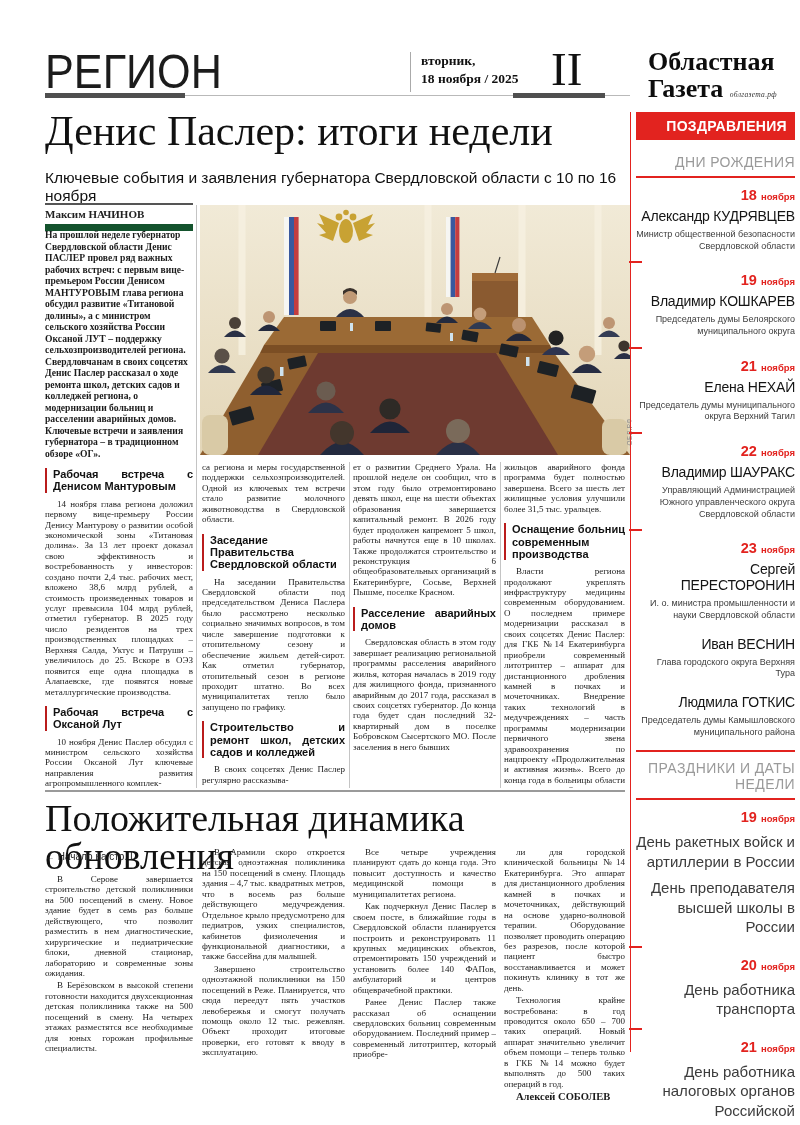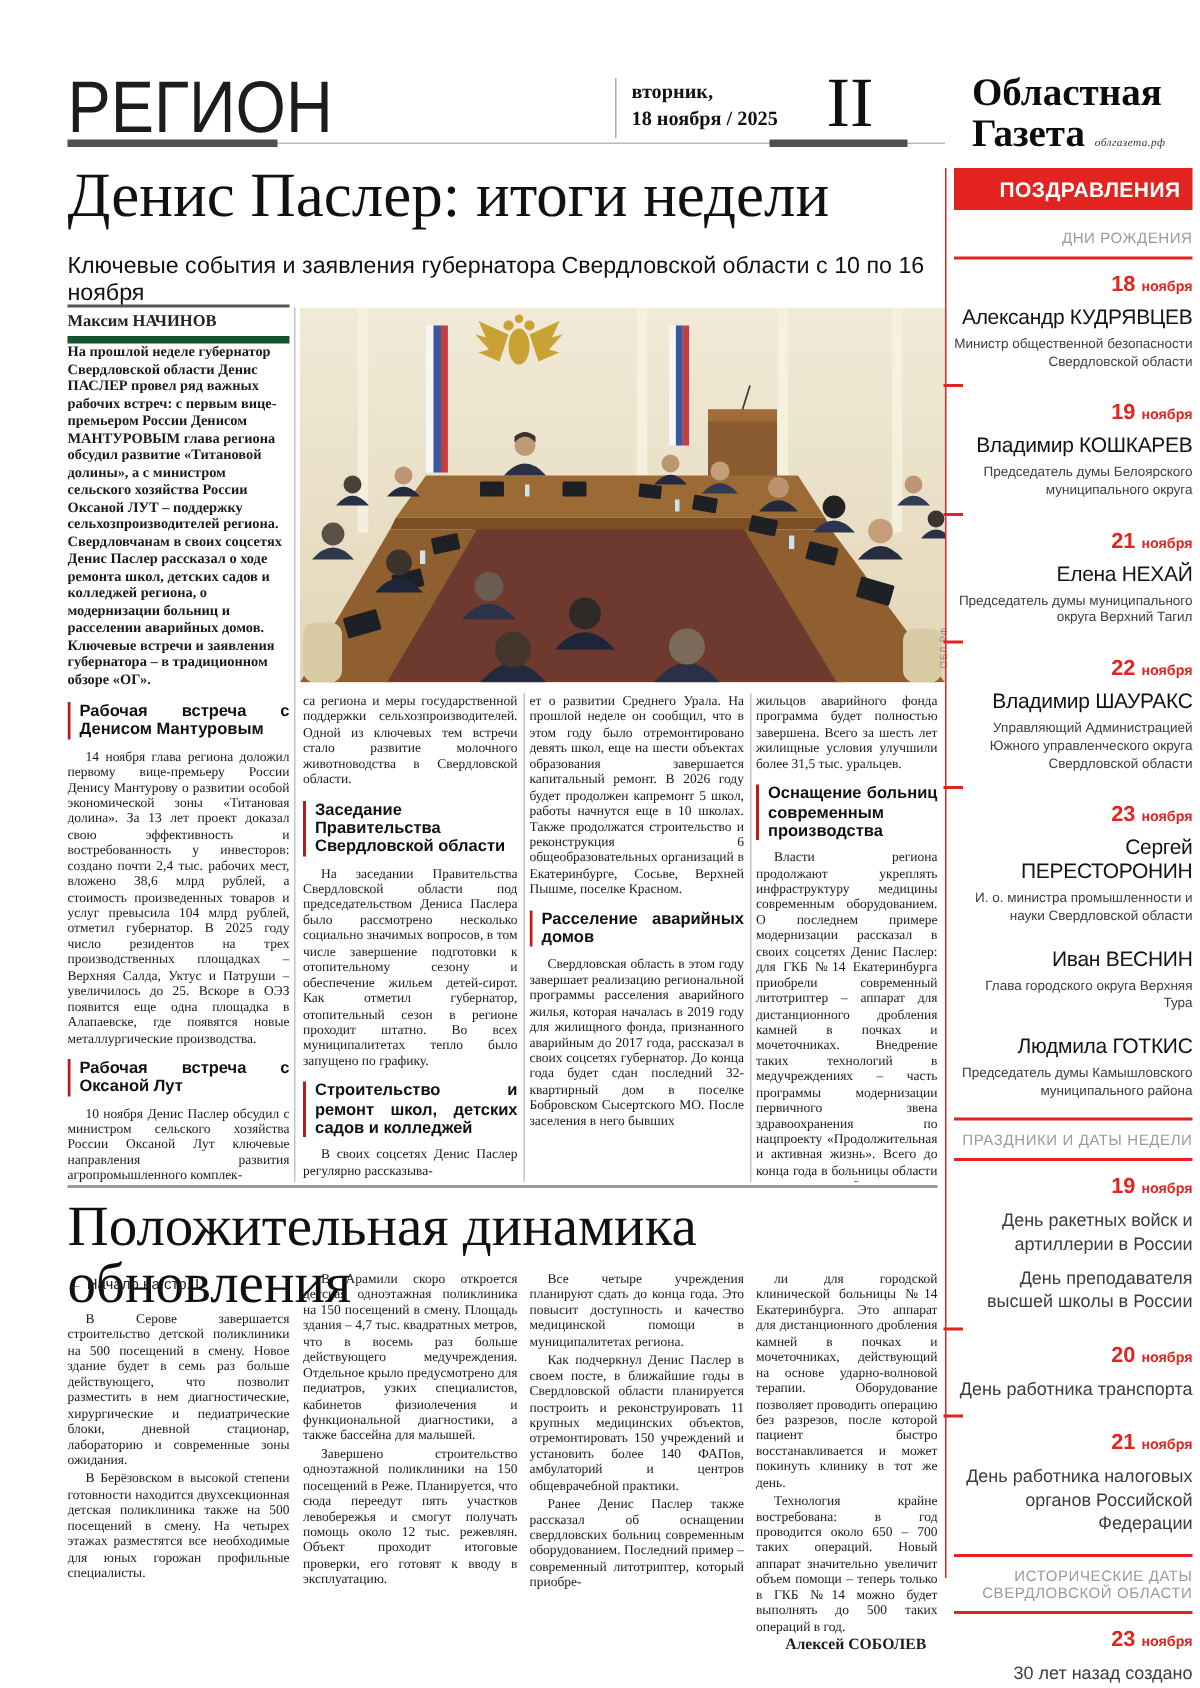--- a/index.html
+++ b/index.html
@@ -18,21 +18,21 @@
     font-size:13.5px;line-height:1.3;color:#111;}
   .page-number{left:551px;top:42px;font-family:"Liberation Serif",serif;font-size:47px;color:#111;}
   .logo{left:648px;top:48px;width:147px;text-align:left;font-family:"Liberation Serif",serif;
     font-weight:bold;font-size:26px;line-height:1.05;color:#0d0d0d;}
   .logo-site{font-size:7.5px;font-weight:normal;font-style:italic;color:#333;letter-spacing:.3px;}
 
   
   .headline1{left:45px;top:110px;width:585px;font-family:"Liberation Serif",serif;
     font-size:42px;line-height:1.0;color:#111;}
   .subtitle1{left:45px;top:169px;width:585px;font-size:15.5px;font-weight:normal;color:#111;}
-  .byline{left:45px;top:203px;width:148px;border-top:2px solid #555;border-bottom:5px solid #14532d;
+  .byline{left:45px;top:203px;width:148px;border-top:2px solid #555;border-bottom:7px solid #14532d;
     padding:3px 0 4px 0;font-family:"Liberation Serif",serif;font-weight:bold;font-size:11px;color:#222;}
 
   .photo-wrap{left:200px;top:205px;width:430px;height:250px;overflow:hidden;}
   .photo-credit{left:626px;top:418px;writing-mode:vertical-rl;transform:rotate(180deg);
     font-size:6.5px;color:#8a8a8a;letter-spacing:.5px;}
 
   .colrule{background:#c4c4c4;width:1px;}
   .rule-c1{left:196px;top:205px;height:583px;}
   .rule-c2{left:349px;top:462px;height:326px;}
   .rule-c3{left:500px;top:462px;height:326px;}
@@ -52,36 +52,36 @@
   .article-sep{left:45px;top:790px;width:580px;height:2px;background:#9a9a9a;}
 
   
   .headline2{left:45px;top:799px;width:585px;font-family:"Liberation Serif",serif;
     font-size:38px;line-height:1.0;color:#111;}
   .continuation{left:45px;top:851px;width:148px;font-size:10px;color:#222;}
   .b-col1{left:45px;top:874px;width:148px;height:245px;}
   .b-col2{left:202px;top:847px;width:143px;height:272px;}
   .b-col3{left:353px;top:847px;width:143px;height:272px;}
   .b-col4{left:504px;top:847px;width:121px;height:272px;}
-  .author{margin-top:14px;text-align:center;font-family:"Liberation Serif",serif;
+  .author{margin-top:14px;text-align:left;font-family:"Liberation Serif",serif;
     font-weight:bold;font-size:10.5px;text-indent:0;}
 
   
   .sidebar{left:636px;top:112px;width:159px;text-align:right;}
   .side-redline-v{left:630px;top:112px;width:1px;height:940px;background:#e2231f;}
   .banner{background:#e2231f;color:#fff;font-weight:bold;font-size:14px;letter-spacing:.3px;
     padding:6px 8px 6px 8px;}
-  .side-head{margin-top:14px;font-size:10px;color:#9a9a9a;letter-spacing:.4px;}
+  .side-head{margin-top:14px;font-size:14px;color:#9a9a9a;letter-spacing:.4px;}
   .red-underline{height:2px;background:#e2231f;margin:6px 0 4px 0;}
   .bd-date{color:#e2231f;font-weight:bold;font-size:14.5px;margin-top:9px;}
   .bd-date .month{font-size:9.5px;}
   .bd-name{font-size:14px;color:#141414;margin-top:5px;letter-spacing:-.2px;}
   .bd-title{font-size:9px;line-height:1.3;color:#3c3c3c;margin-top:5px;}
   .sep{width:13px;height:2px;background:#e2231f;margin:9px 0 0 -7px;}
-  .hol-item{font-size:12px;line-height:1.3;color:#3c3c3c;margin-top:7px;}
+  .hol-item{font-size:15px;line-height:1.3;color:#3c3c3c;margin-top:7px;}
 </style>
 </head>
 <body>
 
 <div class="page">
 
   <div class="abs section-title">РЕГИОН</div>
   <div class="abs mast-rule"></div>
   <div class="abs mast-bar1"></div>
   <div class="abs mast-bar2"></div>

